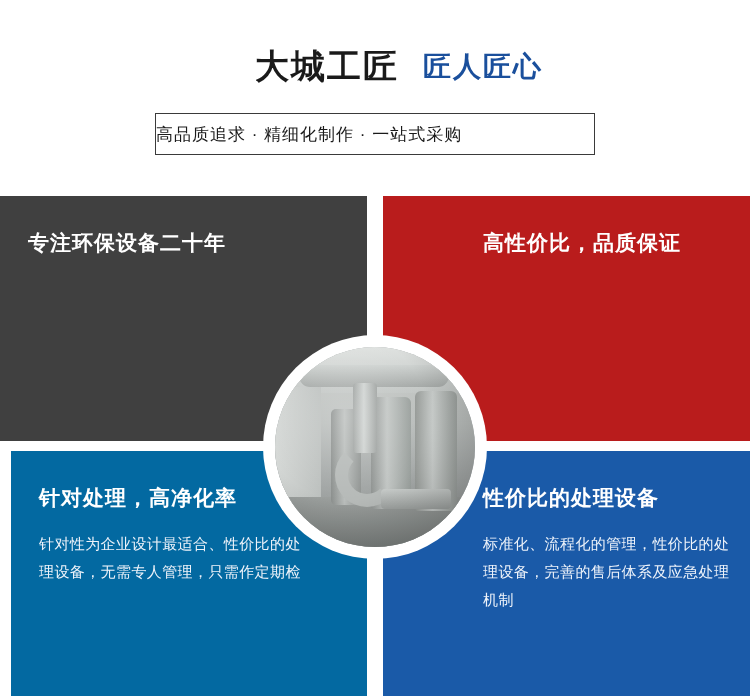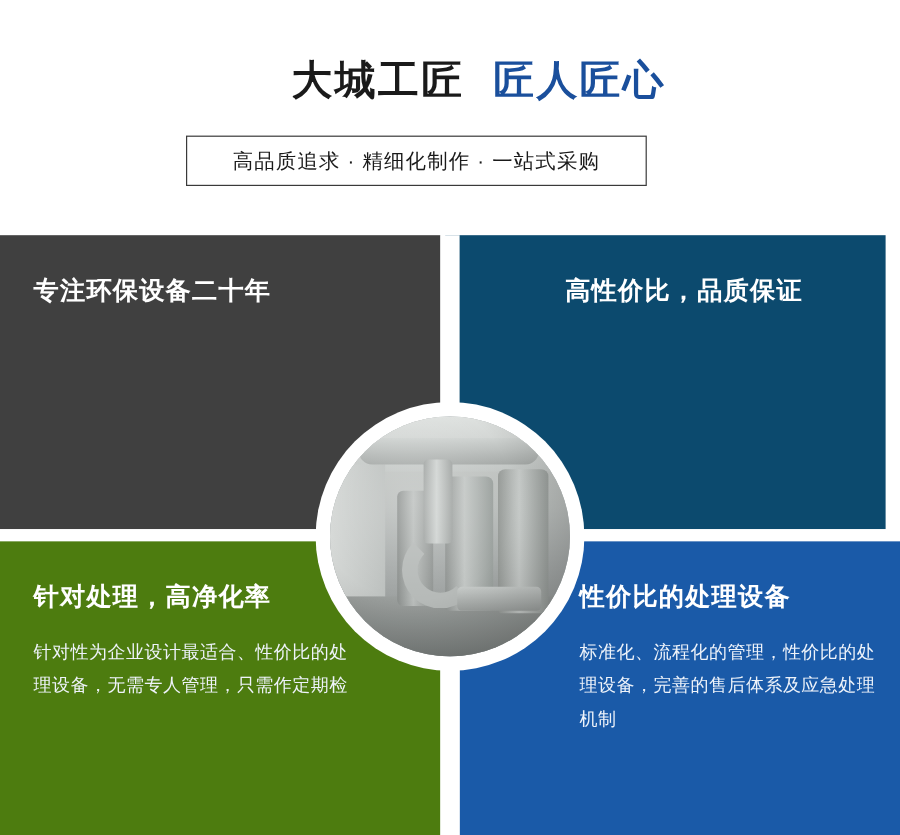--- a/index.html
+++ b/index.html
@@ -39,38 +39,37 @@
   }
   .title-main {
     font-size: 34px;
     font-weight: bold;
     color: #1a1a1a;
     letter-spacing: 2px;
     vertical-align: middle;
     margin-left: 48px;
   }
   .title-accent {
-    font-size: 34px;
+    font-size: 28px;
     font-weight: bold;
     color: #1a4f9c;
     letter-spacing: 2px;
     margin-left: 24px;
     vertical-align: middle;
   }
   .subtitle-box {
     position: absolute;
     left: 155px;
     top: 113px;
-    width: 384px;
+    width: 440px;
     height: 42px;
     border: 1px solid #3a3a3a;
     box-sizing: border-box;
     display: flex;
     align-items: center;
-    justify-content: center;
   }
   .subtitle-text {
     font-size: 17px;
     color: #1a1a1a;
     letter-spacing: 1px;
     white-space: nowrap;
   }
 
   
   .grid {
@@ -82,22 +81,22 @@
   }
   .panel {
     position: absolute;
     width: 367px;
     height: 245px;
     background: #1a5aa8;
     box-sizing: border-box;
     overflow: hidden;
   }
   .panel.tl { left: 0;   top: 0;   background: #404040; }
-  .panel.tr { left: 371px; top: 0; background: #0c4a6e; }
-  .panel.bl { left: 0;   top: 255px; background: #4d7c0f; }
+  .panel.tr { left: 383px; top: 0; background: #b91c1c; }
+  .panel.bl { left: 11px;   top: 255px; background: #0369a1; }
   .panel.br { left: 383px; top: 255px; background: #1a5aa8; }
 
   .panel-inner {
     position: absolute;
     top: 34px;
   }
   .panel.tl .panel-inner, .panel.bl .panel-inner { left: 28px; width: 268px; }
   .panel.tr .panel-inner, .panel.br .panel-inner { left: 100px; width: 250px; }
 
   .panel-title {

